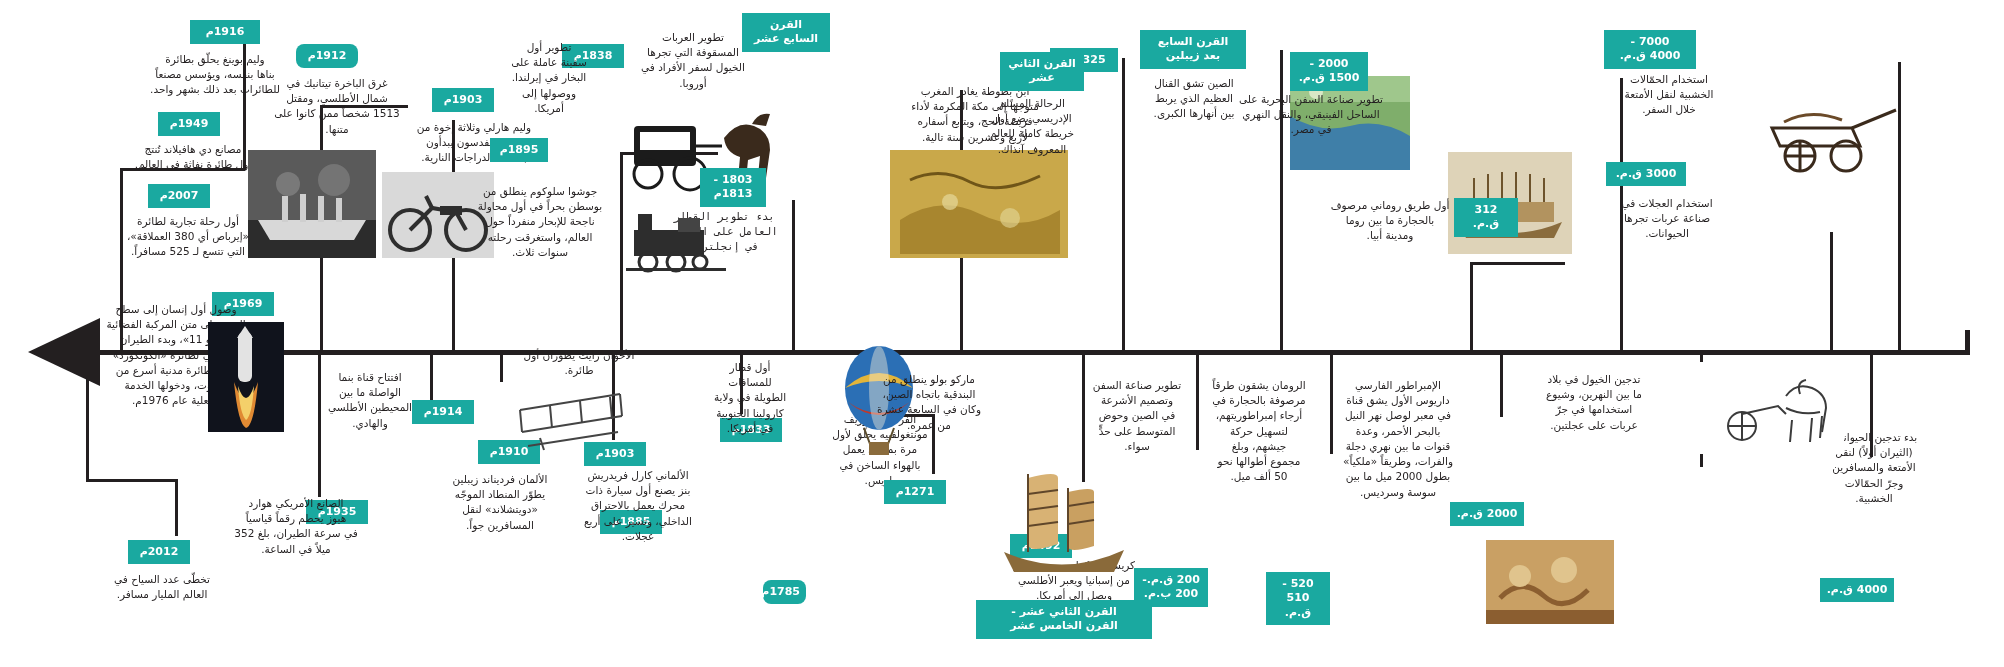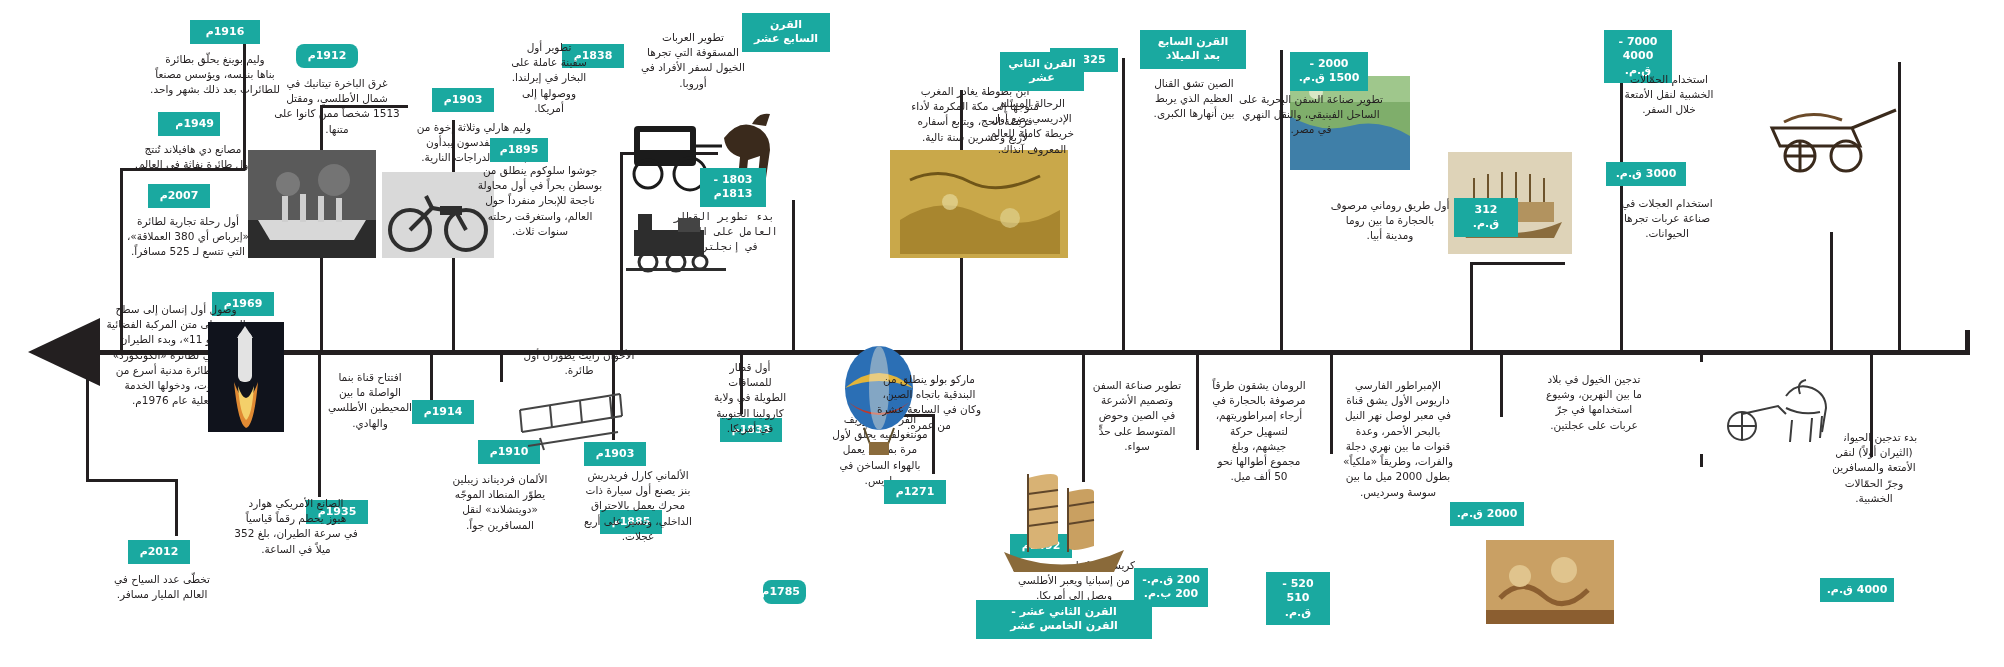--- a/index.html
+++ b/index.html
@@ -173,21 +173,21 @@
 
   <div class="conn" style="left:1700px; top:352px; width:3px; height:115px;"></div>
 
   <div class="conn" style="left:1870px; top:352px; width:3px; height:105px;"></div>
 
   <div class="label" style="left:190px; top:20px; width:70px;">1916م</div>
   <div class="text" style="left:120px; top:52px; width:190px;">وليم بوينغ يحلّق بطائرة
 بناها بنفسه، ويؤسس مصنعاً
 للطائرات بعد ذلك بشهر واحد.</div>
 
-  <div class="label" style="left:158px; top:112px; width:62px;text-align:right;">1949م</div>
+  <div class="label" style="left:158px; top:112px; width:62px;">1949م</div>
   <div class="text" style="left:120px; top:142px; width:146px;">مصانع دي هافيلاند تُنتج
 أول طائرة نفاثة في العالم.</div>
 
   <div class="label" style="left:148px; top:184px; width:62px;">2007م</div>
   <div class="text" style="left:112px; top:214px; width:152px;">أول رحلة تجارية لطائرة
 «إيرباص أي 380 العملاقة»،
 التي تتسع لـ 525 مسافراً.</div>
 
   <div class="label" style="left:296px; top:44px; width:62px;border-radius:8px;">1912م</div>
   <div class="text" style="left:258px; top:76px; width:158px;">غرق الباخرة تيتانيك في
@@ -224,21 +224,21 @@
   </div>
 
   <div class="label" style="left:562px; top:44px; width:62px;">1838م</div>
   <div class="text" style="left:490px; top:40px; width:118px;">تطوير أول
 سفينة عاملة على
 البخار في إيرلندا.
 ووصولها إلى
 أمريكا.</div>
 
   <div class="label" style="left:490px; top:138px; width:58px;">1895م</div>
-  <div class="text" style="left:456px; top:163px; width:168px;">جوشوا سلوكوم ينطلق من
+  <div class="text" style="left:456px; top:184px; width:168px;">جوشوا سلوكوم ينطلق من
 بوسطن بحراً في أول محاولة
 ناجحة للإبحار منفرداً حول
 العالم، واستغرقت رحلته
 سنوات ثلاث.</div>
 
   <div class="label" style="left:742px; top:13px; width:88px;">القرن
 السابع عشر</div>
   <div class="text" style="left:630px; top:30px; width:126px;">تطوير العربات
 المسقوفة التي تجرها
 الخيول لسفر الأفراد في
@@ -288,21 +288,21 @@
   </div>
 
   <div class="label" style="left:1000px; top:52px; width:84px;">القرن الثاني
 عشر</div>
   <div class="text" style="left:962px; top:96px; width:140px;">الرحالة المسلم
 الإدريسي يضع أول
 خريطة كاملة للعالم
 المعروف آنذاك.</div>
 
   <div class="label" style="left:1140px; top:30px; width:106px;">القرن السابع
-بعد الميلاد</div>
+بعد زيبلين</div>
   <div class="text" style="left:1124px; top:76px; width:140px;">الصين تشق القنال
 العظيم الذي يربط
 بين أنهارها الكبرى.</div>
   <div class="pic pic-green" style="left:1290px; top:76px; width:120px; height:94px;">
     <svg viewBox="0 0 120 94" preserveAspectRatio="none">
       <rect width="120" height="94" fill="#7fae6b"></rect>
       <path d="M0 40 q30 18 60 10 q30 -8 60 10 l0 34 l-120 0 Z" fill="#3f7fa8"></path>
       <rect x="0" y="0" width="120" height="26" fill="#9fc78c"></rect>
       <circle cx="26" cy="16" r="7" fill="#d9e7c6"></circle>
     </svg>
@@ -322,21 +322,21 @@
         <line x1="26" y1="26" x2="26" y2="50"></line>
         <line x1="40" y1="22" x2="40" y2="50"></line>
         <line x1="54" y1="20" x2="54" y2="50"></line>
         <line x1="68" y1="20" x2="68" y2="50"></line>
         <line x1="82" y1="22" x2="82" y2="50"></line>
         <line x1="96" y1="26" x2="96" y2="50"></line>
       </g>
     </svg>
   </div>
 
-  <div class="label" style="left:1604px; top:30px; width:68px;">7000 -
+  <div class="label" style="left:1604px; top:30px; width:92px;">7000 -
 4000 ق.م.</div>
   <div class="text" style="left:1594px; top:72px; width:150px;">استخدام الحمّالات
 الخشبية لنقل الأمتعة
 خلال السفر.</div>
   <div class="illus" style="left:1756px; top:82px; width:166px; height:96px;">
     <svg viewBox="0 0 166 96">
       <g stroke="#3a2a1c" stroke-width="3" fill="none">
         <path d="M16 46 L96 46 L104 64 L24 64 Z"></path>
         <line x1="96" y1="46" x2="140" y2="28"></line>
         <circle cx="44" cy="74" r="15"></circle>

